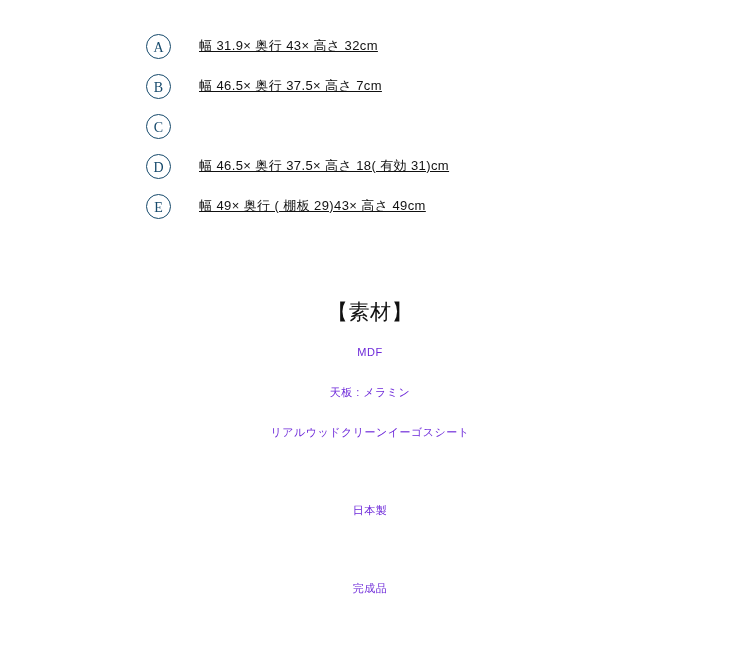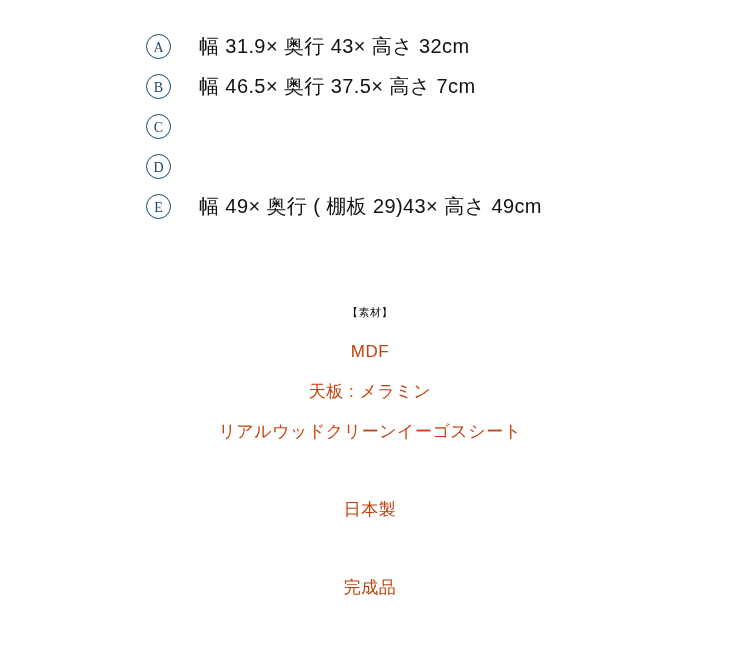--- a/index.html
+++ b/index.html
@@ -42,48 +42,49 @@
     border-radius: 50%;
     color: #15496b;
     font-size: 14px;
     line-height: 25px;
     text-align: center;
     font-family: "Liberation Serif", "DejaVu Serif", serif;
     box-sizing: border-box;
   }
   .dim-text {
     margin-left: 28px;
-    font-size: 20px;
+    font-size: 13px;
     letter-spacing: 0.4px;
     color: #111111;
     white-space: nowrap;
+    text-decoration: underline;
   }
 
   
   .info {
     position: absolute;
     left: 0;
     top: 292px;
     width: 740px;
     text-align: center;
   }
   .info-block {
     margin: 0;
   }
   .info-heading {
-    font-size: 11px;
+    font-size: 21px;
     letter-spacing: 0.5px;
     line-height: 40px;
     color: #111111;
   }
   .info-line {
-    font-size: 17px;
+    font-size: 11px;
     letter-spacing: 0.5px;
     line-height: 40px;
-    color: #c2410c;
+    color: #6d28d9;
   }
   .block-gap {
     height: 38px;
   }
 </style>
 </head>
 <body>
 
 <div class="page">
 
@@ -98,20 +99,21 @@
       <div class="badge">B</div>
       <div class="dim-text">幅 46.5× 奥行 37.5× 高さ 7cm</div>
     </div>
 
     <div class="dim-row">
       <div class="badge">C</div>
     </div>
 
     <div class="dim-row">
       <div class="badge">D</div>
+      <div class="dim-text">幅 46.5× 奥行 37.5× 高さ 18( 有効 31)cm</div>
     </div>
 
     <div class="dim-row">
       <div class="badge">E</div>
       <div class="dim-text">幅 49× 奥行 ( 棚板 29)43× 高さ 49cm</div>
     </div>
 
   </div>
 
   <div class="info">

